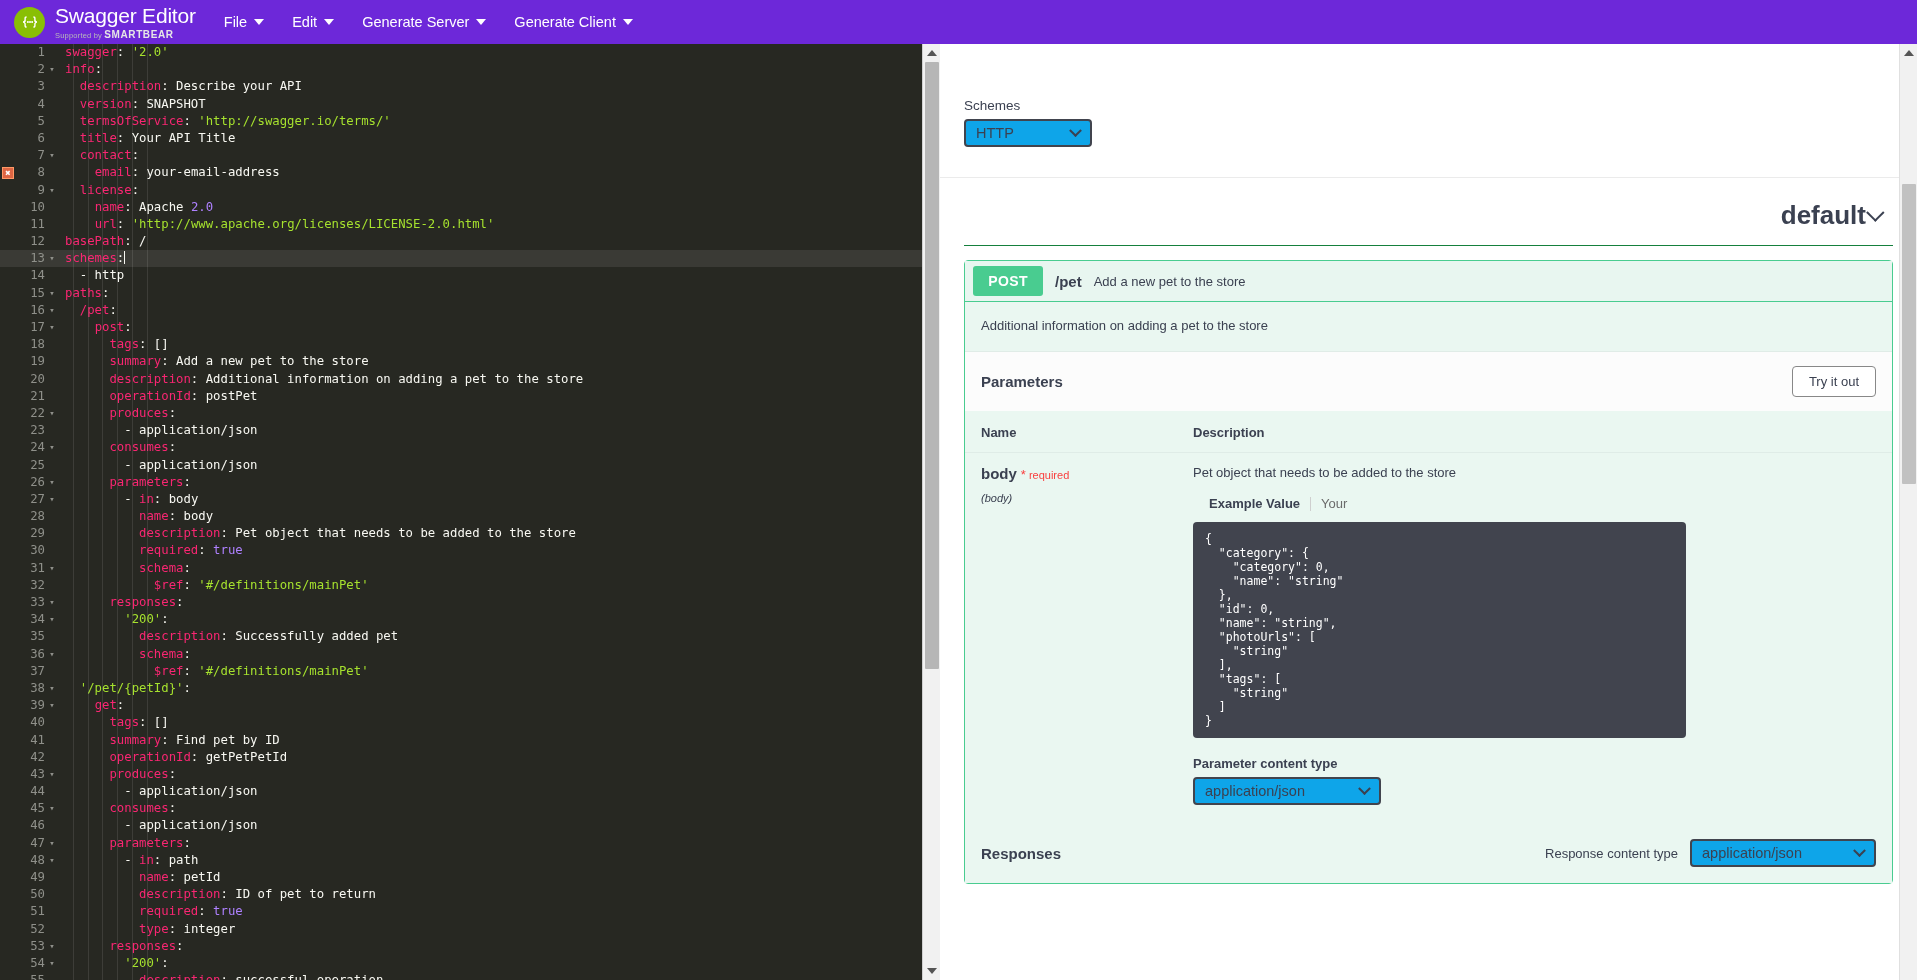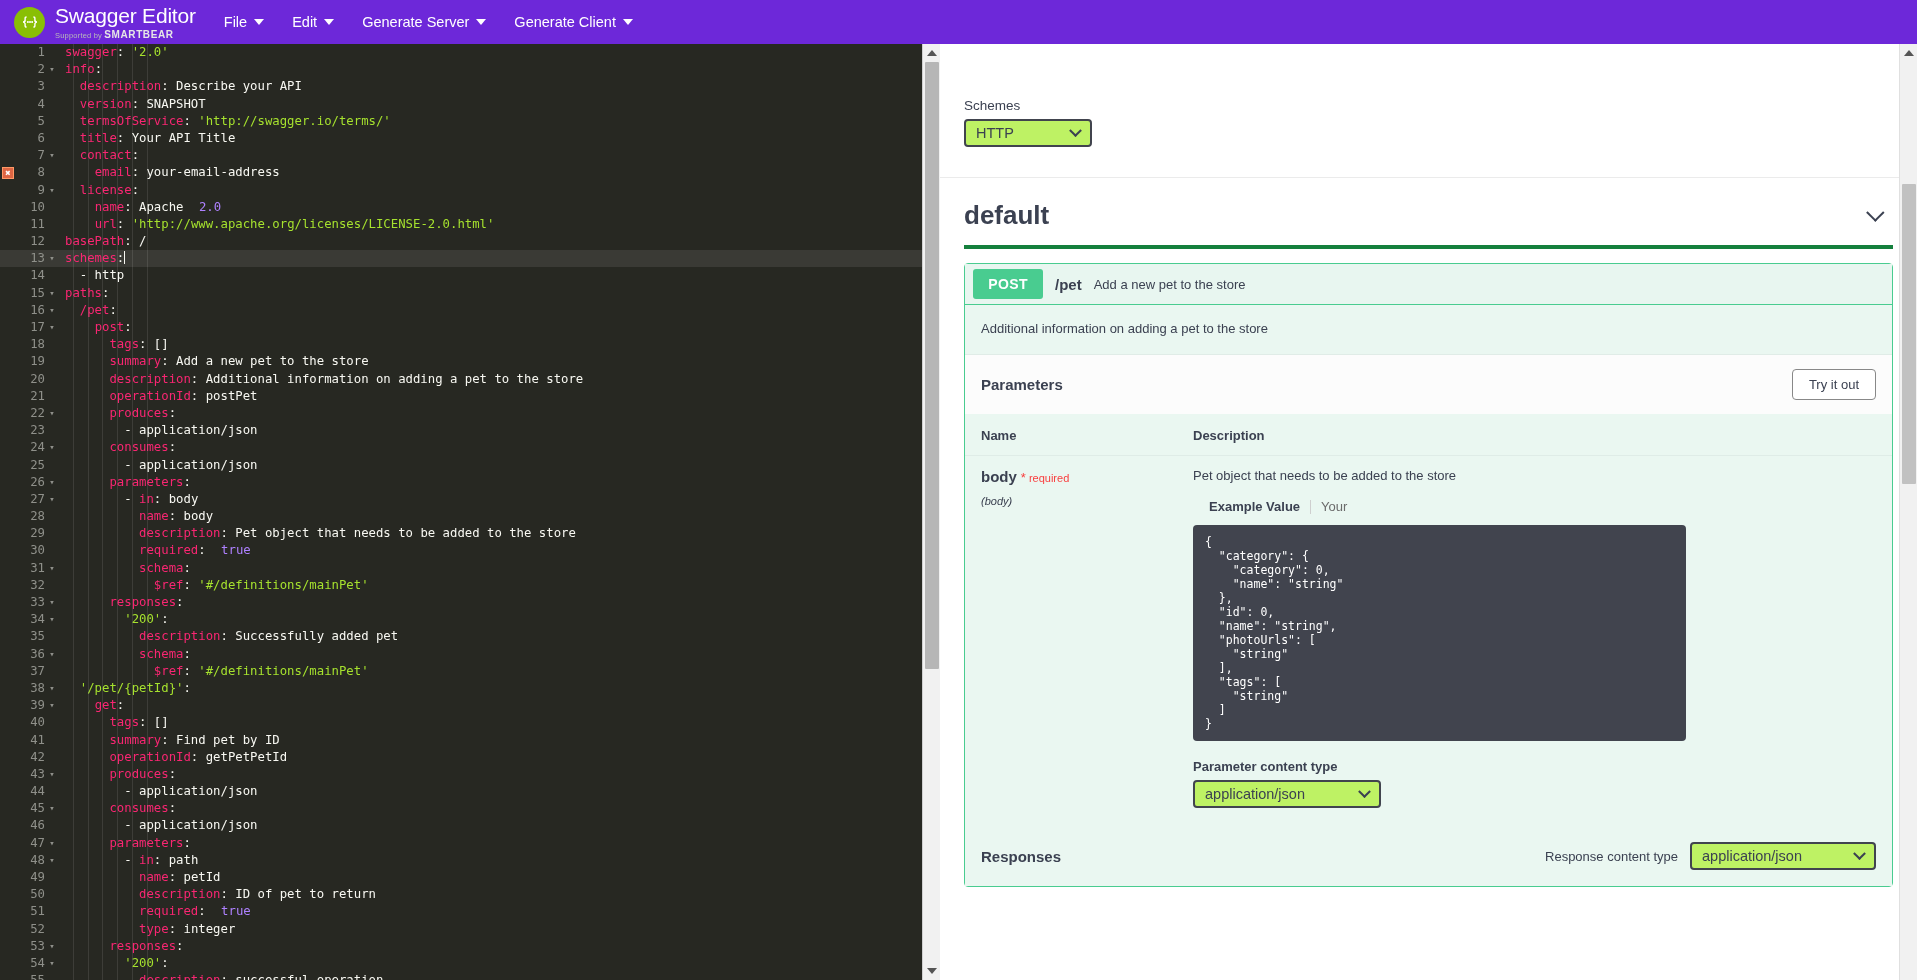--- a/index.html
+++ b/index.html
@@ -73,21 +73,21 @@
     width: 30px; flex: none; text-align: right; color: #8f908a;
     font-size: 12.3px; padding-right: 1px;
   }
   .fold {
     width: 12px; flex: none; color: #8f908a; font-size: 9px;
     text-align: center; line-height: 17px;
   }
   .ctext { padding-left: 7px; color: #f8f8f2; }
   .k  { color: #f92672; }   
   .s  { color: #a6e22e; }   
-  .n  { color: #ae81ff; margin-left: 8px; }   
+  .n  { color: #ae81ff; }   
   .v  { color: #f8f8f2; }   
   .p  { color: #f8f8f2; }   
   .cursor {
     display:inline-block; width:1px; height:13px; background:#f8f8f2;
     vertical-align:-2px;
   }
   .indent-guide {
     position: absolute; top: 0; width: 1px; background: rgba(255,255,255,0.10);
   }
 
@@ -110,37 +110,37 @@
   #ui-pane {
     flex: 1; height: 100%; background: #fff; overflow: hidden; position: relative;
   }
   #ui-inner { padding-left: 0; }
 
   .scheme-block {
     padding: 54px 0 30px 24px; border-bottom: 1px solid #ebebeb;
   }
   .scheme-label { font-size: 13.5px; color: #3b4151; margin-bottom: 6px; }
   .sel {
-    border: 2px solid #41444e; border-radius: 4px; background: #bef264;
+    border: 2px solid #41444e; border-radius: 4px; background: #0ea5e9;
     height: 28px; display: inline-flex; align-items: center;
     padding: 0 10px; font-size: 14.5px; color: #3b4151; gap: 18px;
     justify-content: space-between; cursor: pointer;
   }
   #scheme-select { width: 128px; }
 
   .chev {
     width: 9px; height: 9px; border-right: 2px solid #3b4151;
     border-bottom: 2px solid #3b4151; transform: rotate(45deg) translate(-2px,-2px);
     flex: none;
   }
 
   .tag-section { padding: 22px 24px 0 24px; }
   .tag-head {
-    display: flex; align-items: center; justify-content: space-between;
-    border-bottom: 4px solid #15803d; padding-bottom: 14px;
+    display: flex; align-items: center; justify-content: flex-end;
+    border-bottom: 1px solid #15803d; padding-bottom: 14px;
   }
   .tag-name { font-size: 26px; color: #3b4151; font-weight: bold; }
   .chev-big {
     width: 13px; height: 13px; border-right: 2px solid #3b4151;
     border-bottom: 2px solid #3b4151; transform: rotate(45deg) translateY(-4px);
     margin-right: 14px; cursor: pointer;
   }
 
   .opblock {
     border: 1px solid #49cc90; border-radius: 4px;

